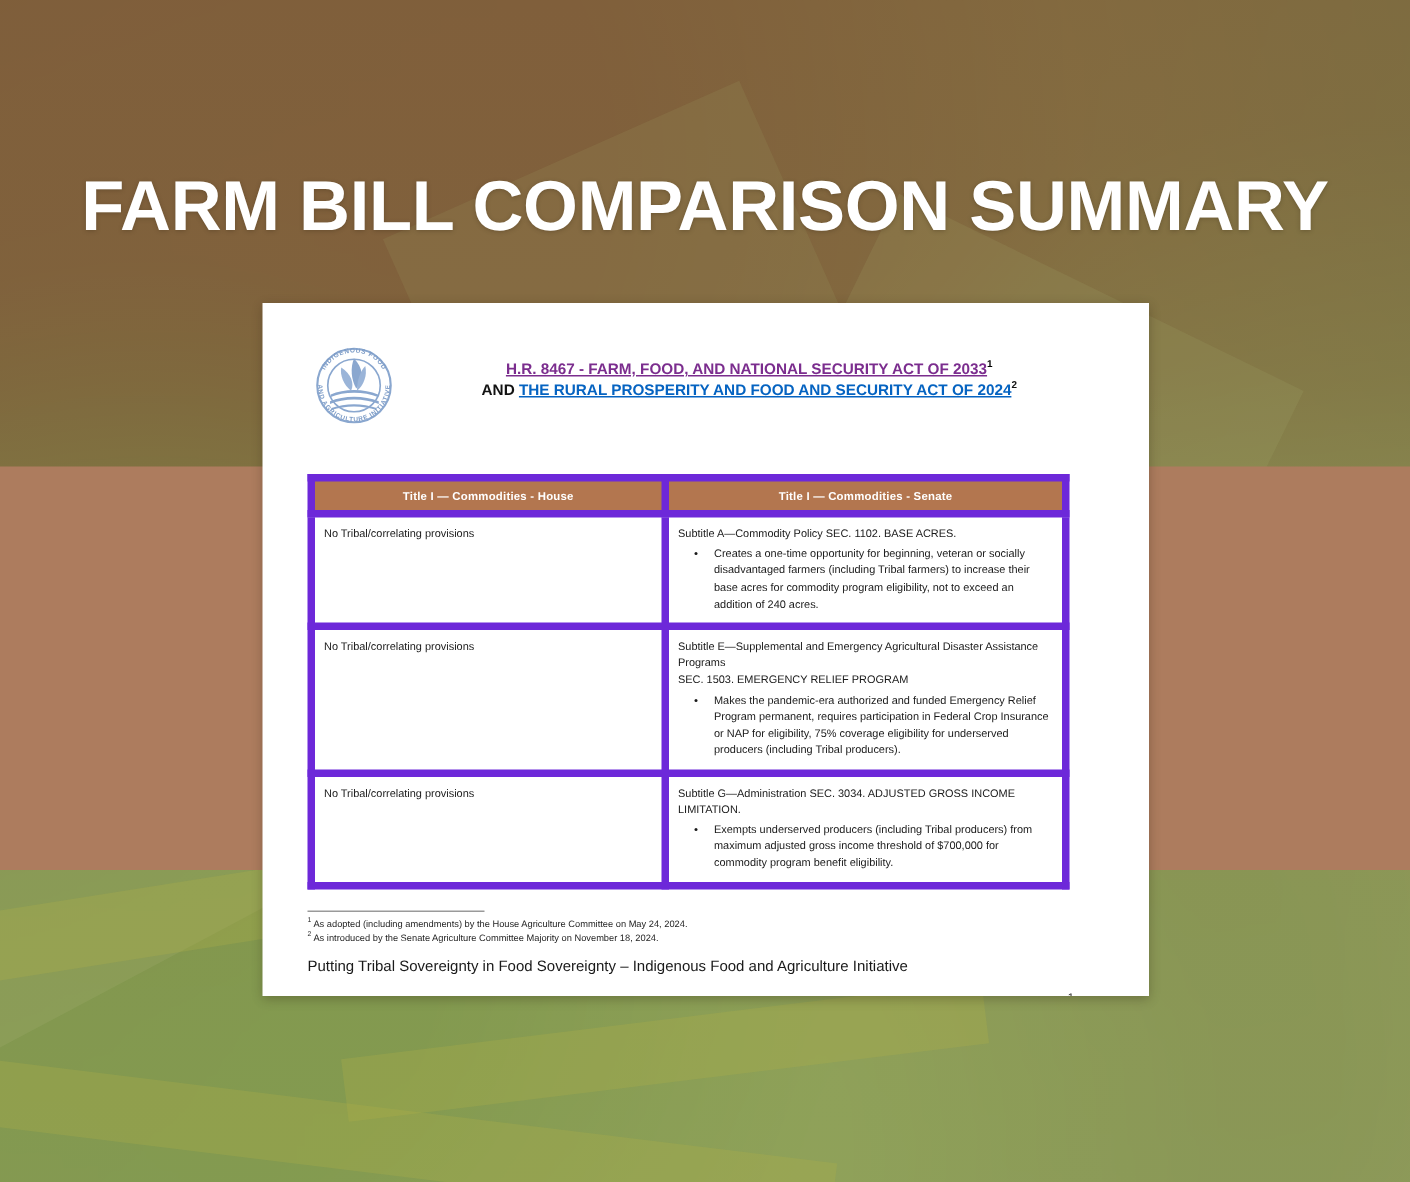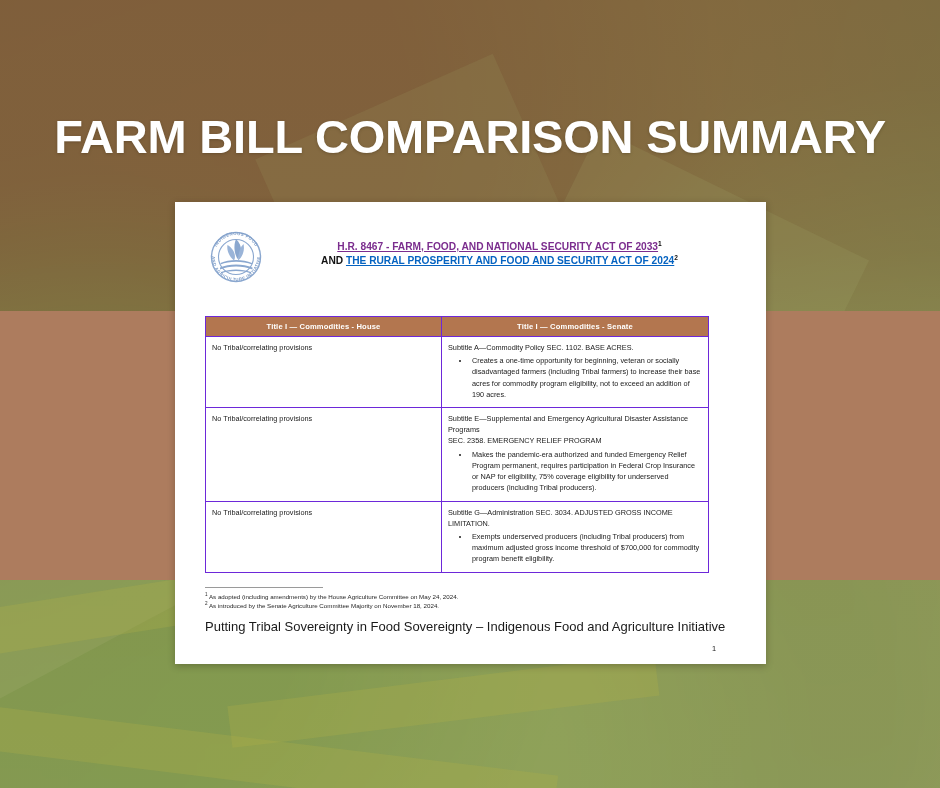--- a/index.html
+++ b/index.html
@@ -170,21 +170,21 @@
 
   
   .cmp-table {
     margin-top: 12px;
     width: 503px;
     border-collapse: collapse;
     table-layout: fixed;
   }
   .cmp-table th,
   .cmp-table td {
-    border: 1px solid #6d28d9;
+    border: 5px solid #6d28d9;
     vertical-align: top;
   }
   .cmp-table th {
     background: #b3764f;
     color: #ffffff;
     font-family: "Liberation Sans", sans-serif;
     font-weight: bold;
     font-size: 7.6px;
     text-align: center;
     padding: 5px 4px;
@@ -228,21 +228,21 @@
     font-family: "Liberation Sans", sans-serif;
     font-size: 6.2px;
     color: #1f1f1f;
     line-height: 1.55;
   }
   .fn-line sup { font-size: 4.6px; }
 
   .tagline {
     margin-top: 8px;
     font-family: "Liberation Sans", sans-serif;
-    font-size: 13px;
+    font-size: 10px;
     color: #1a1a1a;
   }
   .page-num {
     margin-top: 10px;
     text-align: right;
     padding-right: 20px;
     font-family: "Liberation Sans", sans-serif;
     font-size: 7.4px;
     color: #1a1a1a;
   }
@@ -311,29 +311,29 @@
             <th class="col-house">Title I — Commodities - House</th>
             <th class="col-senate">Title I — Commodities - Senate</th>
           </tr>
         </thead>
         <tbody>
           <tr>
             <td class="cell-house">No Tribal/correlating provisions</td>
             <td>
               <span class="sec-head">Subtitle A—Commodity Policy SEC. 1102.  BASE ACRES.</span>
               <ul class="bullets">
-                <li>Creates a one-time opportunity for beginning, veteran or socially disadvantaged farmers (including Tribal farmers) to increase their base acres for commodity program eligibility, not to exceed an addition of 190 acres.</li>
+                <li>Creates a one-time opportunity for beginning, veteran or socially disadvantaged farmers (including Tribal farmers) to increase their base acres for commodity program eligibility, not to exceed an addition of 240 acres.</li>
               </ul>
             </td>
           </tr>
           <tr>
             <td class="cell-house">No Tribal/correlating provisions</td>
             <td>
               <span class="sec-head" style="white-space:pre-line">Subtitle E—Supplemental and Emergency Agricultural Disaster Assistance Programs
-SEC. 2358. EMERGENCY RELIEF PROGRAM</span>
+SEC. 1503. EMERGENCY RELIEF PROGRAM</span>
               <ul class="bullets">
                 <li>Makes the pandemic-era authorized and funded Emergency Relief Program permanent, requires participation in Federal Crop Insurance or NAP for eligibility, 75% coverage eligibility for underserved producers (including Tribal producers).</li>
               </ul>
             </td>
           </tr>
           <tr>
             <td class="cell-house">No Tribal/correlating provisions</td>
             <td>
               <span class="sec-head">Subtitle G—Administration SEC. 3034. ADJUSTED GROSS INCOME LIMITATION.</span>
               <ul class="bullets">

